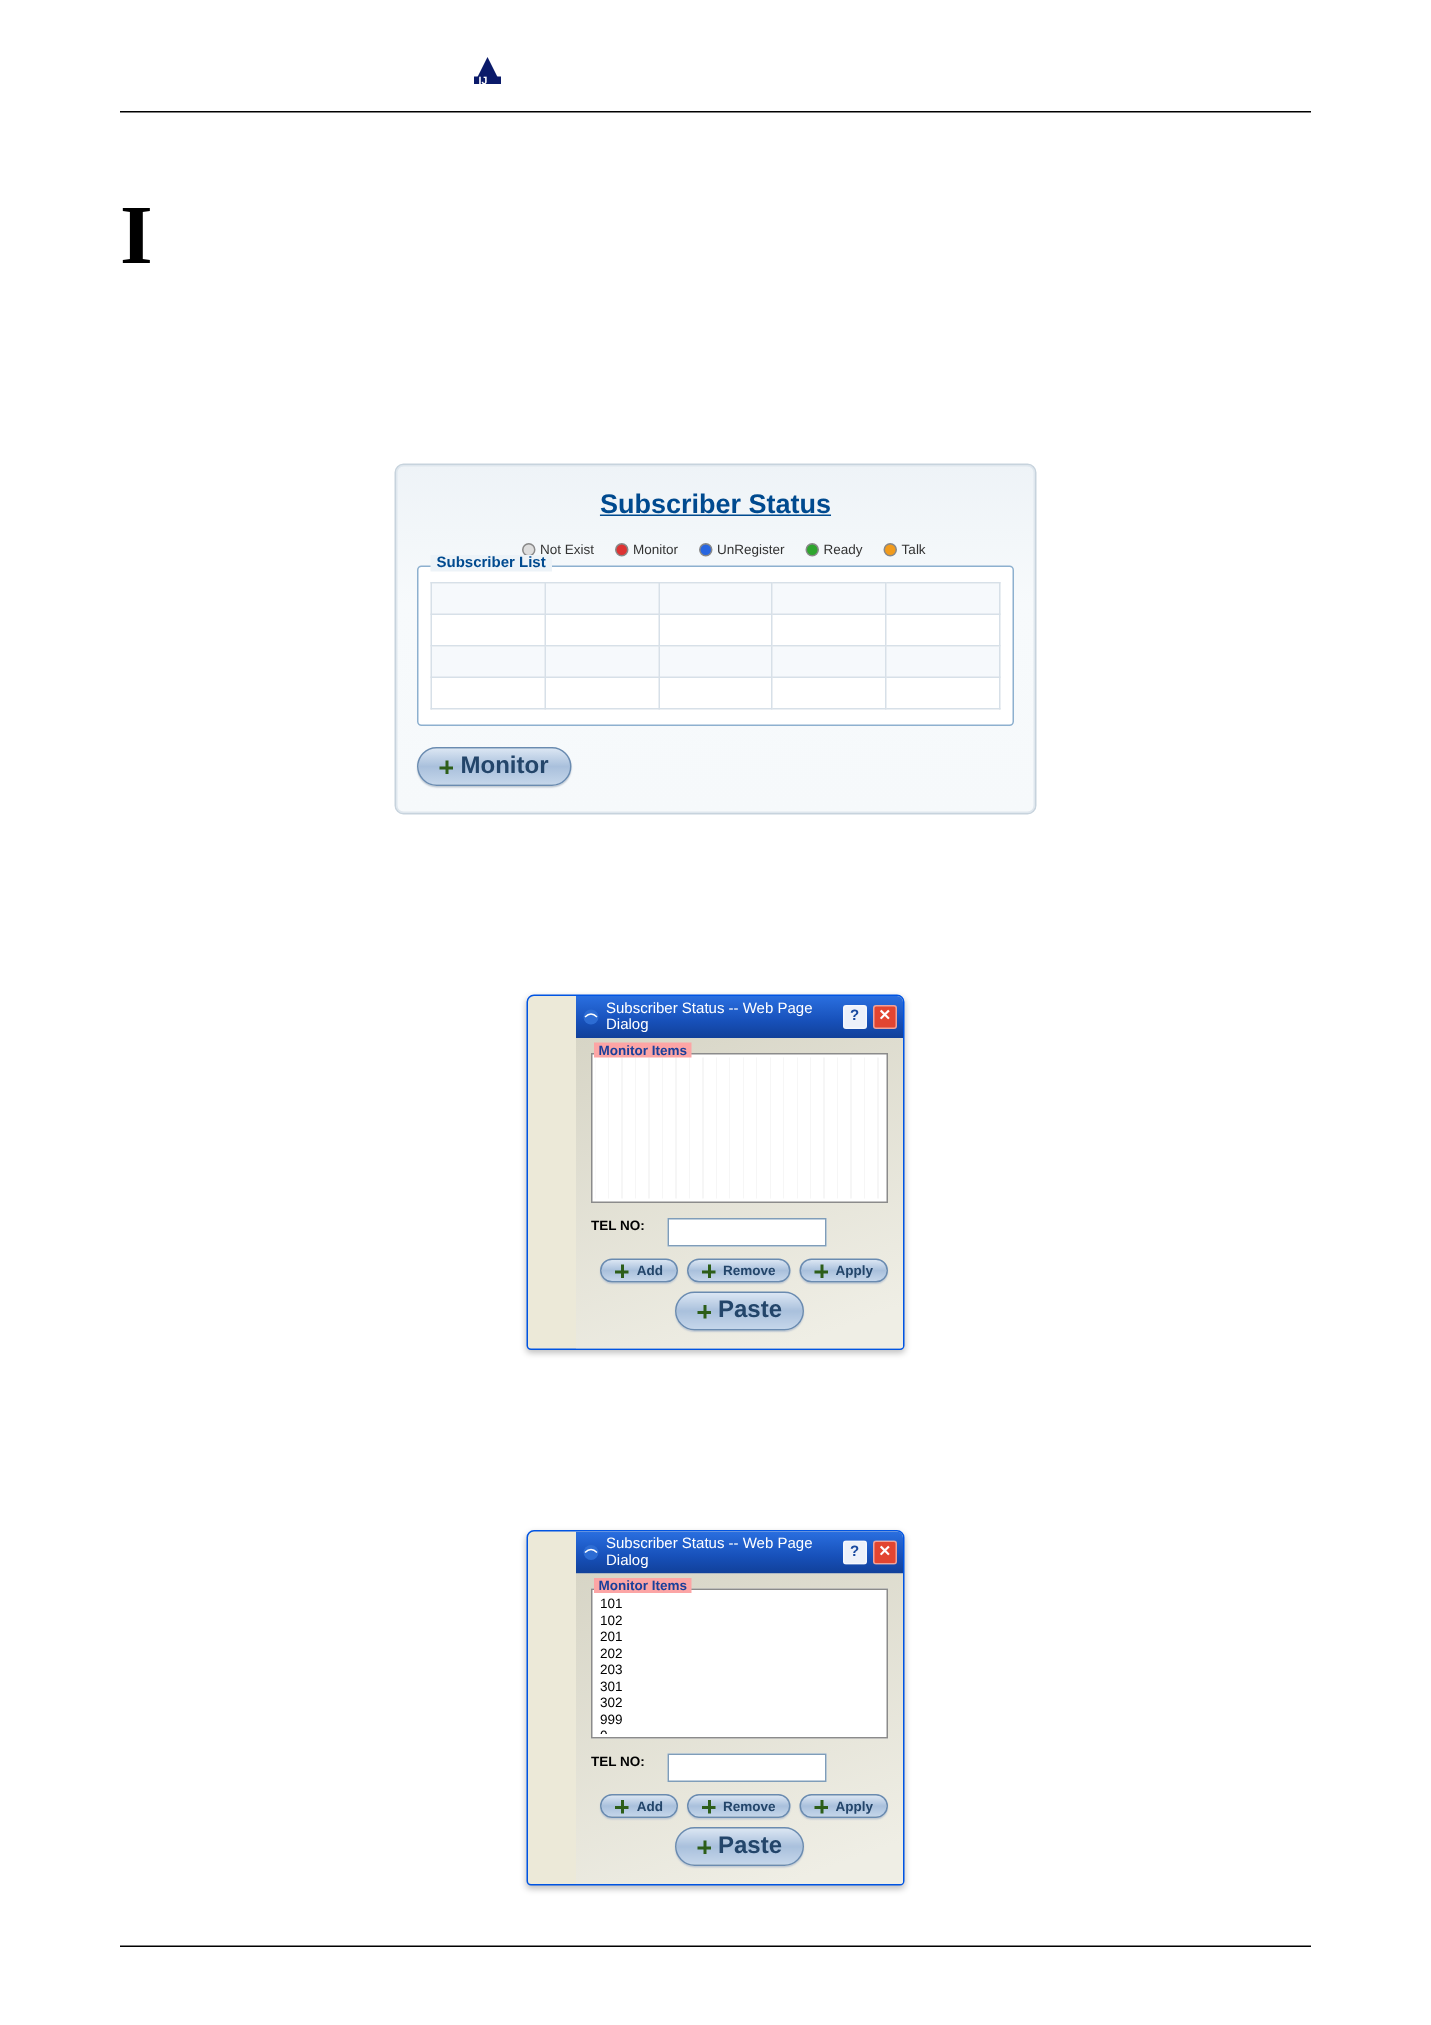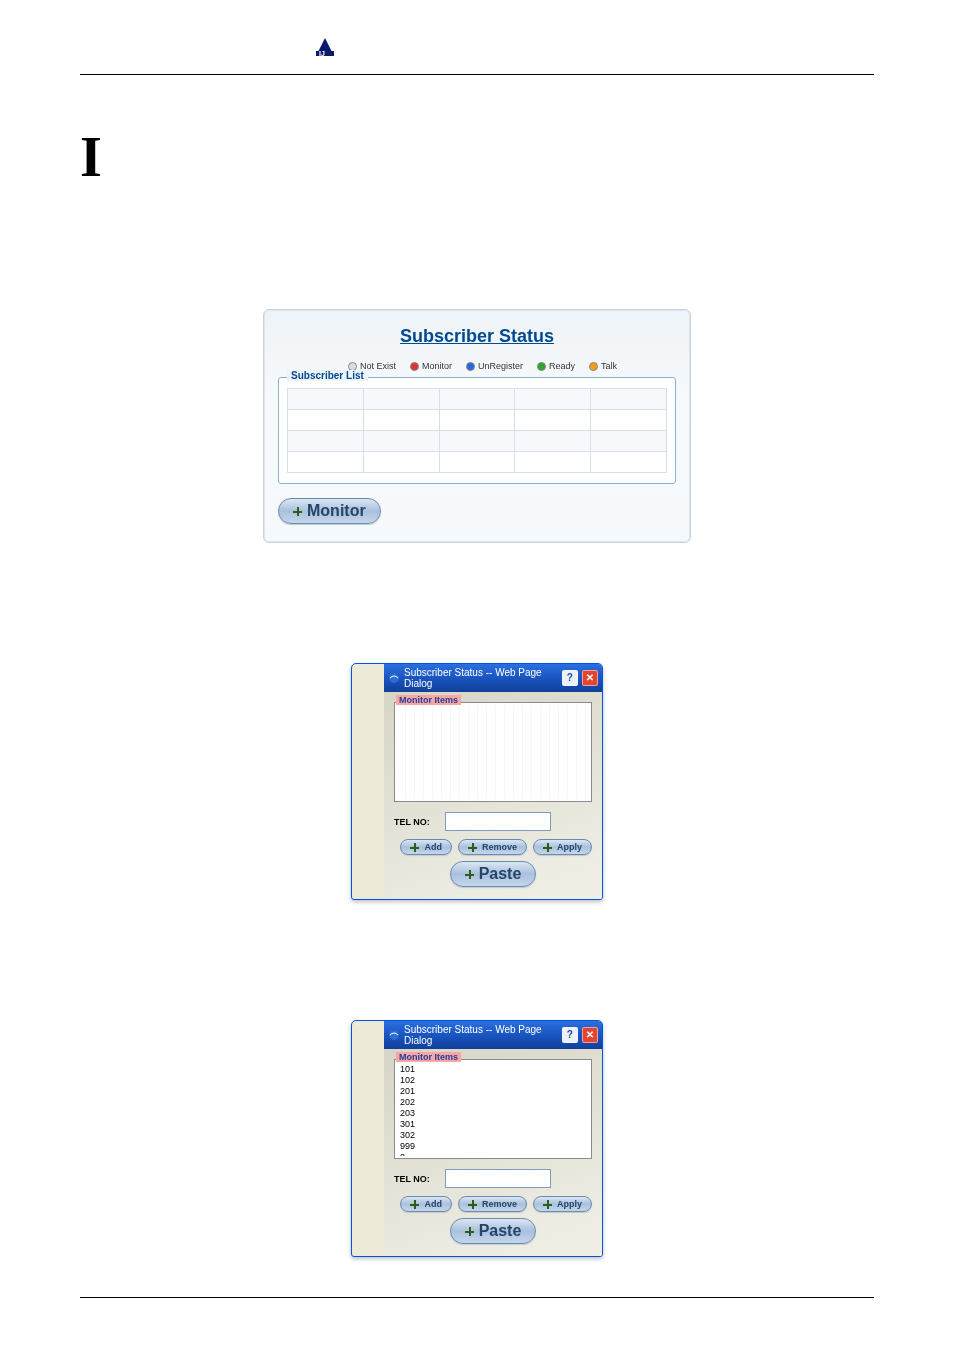--- a/index.html
+++ b/index.html
@@ -141,21 +141,21 @@
     line-height:14px;text-align:center;display:inline-block;
     border:1px solid rgba(255,255,255,.5);
   }
   .win-help{background:#edf1fa;color:#1a4aa0;font-weight:bold;}
   .win-close{background:#e24531;color:#fff;font-weight:bold;}
   .dlg-body{padding:10px 10px 12px 10px;background:linear-gradient(160deg,#d7d5c6 0%,#efeee5 90%);}
   .mi-fieldset{border:1px solid #8b8b8b;background:#fff;padding:2px;position:relative;font-size:9px;}
   .mi-fieldset .legend{position:absolute;top:-8px;left:1px;background:#fca5a5;color:#1a3f9a;font-weight:bold;padding:0 3px;font-size:9px;}
   .mi-list{height:90px;overflow:hidden;padding:2px 3px;font-family:Tahoma,sans-serif;line-height:11px;color:#000;}
   .mi-list.blank{height:90px;}
-  .telno-row{display:flex;align-items:center;gap:15px;margin:10px 0 8px 0;font-weight:bold;color:#000;font-size:9px;}
+  .telno-row{display:flex;gap:15px;margin:10px 0 8px 0;font-weight:bold;color:#000;font-size:9px;}
   .telno-row input{border:1px solid #7f9db9;height:15px;width:100px;font-size:10px;}
   .dlg-btn-row{display:flex;justify-content:flex-end;gap:6px;flex-wrap:wrap;}
   .dlg-btn-row .oval-btn{padding:2px 9px;font-size:9px;}
   .dlg-btn-row2{display:flex;justify-content:center;margin-top:6px;}
 
   .footer-line{border-top:1px solid #000;margin-top:40px;}
 </style>
 </head>
 <body>
 

